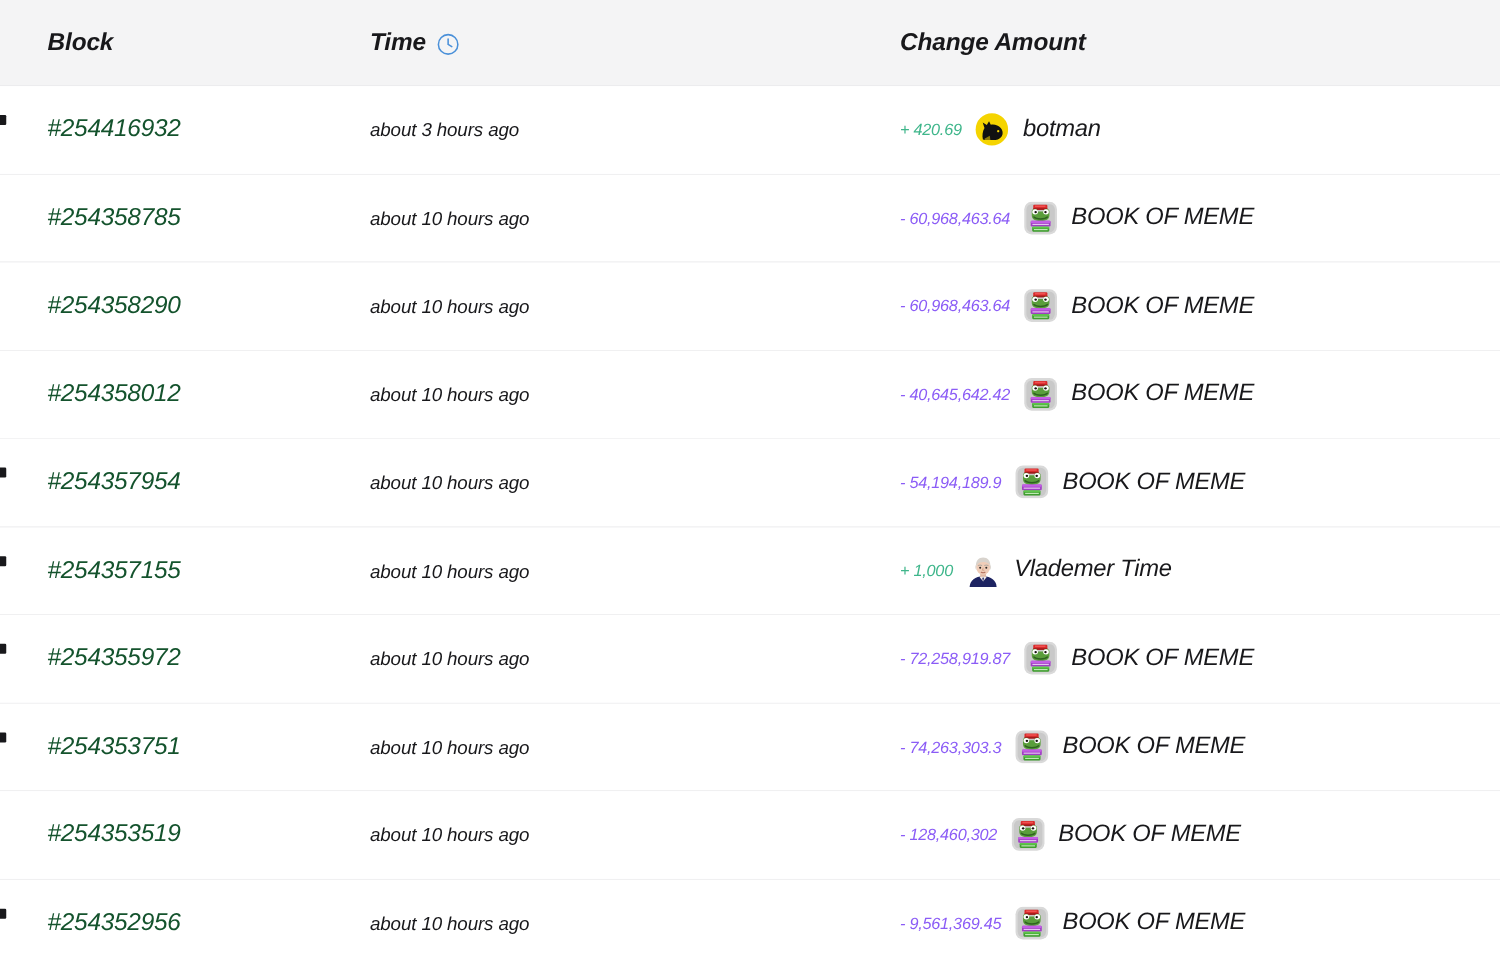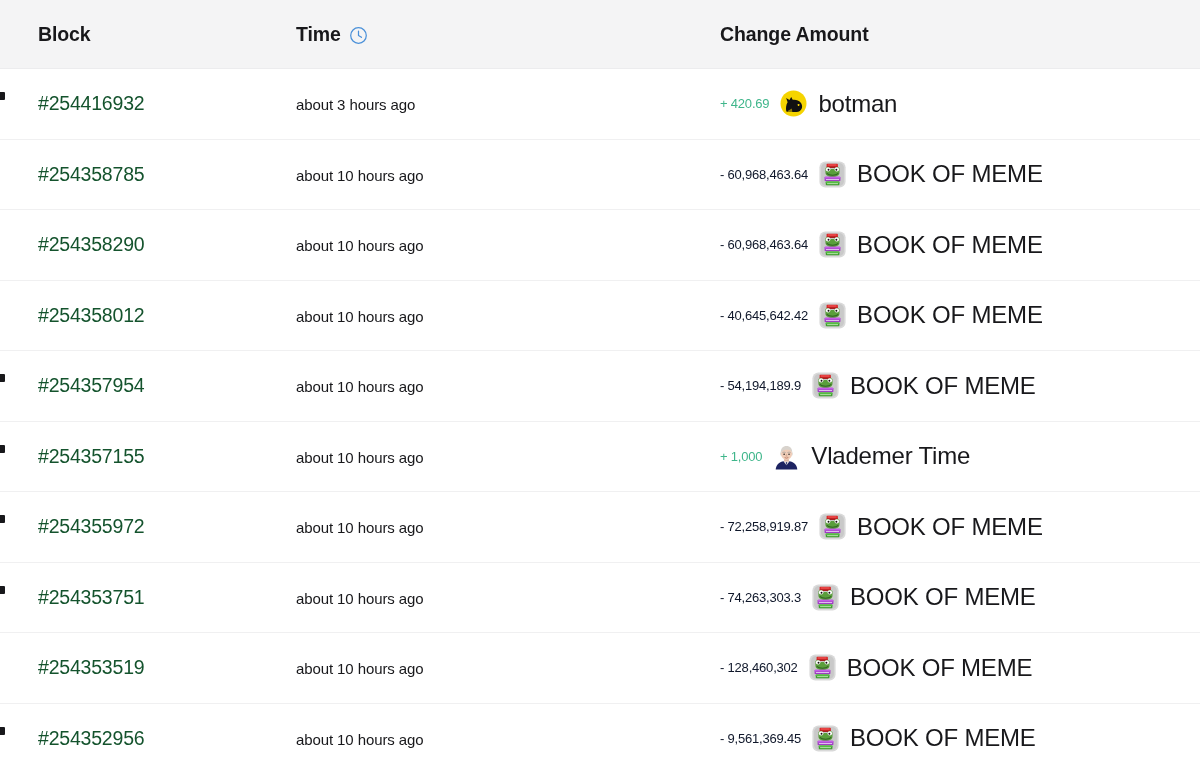--- a/index.html
+++ b/index.html
@@ -15,20 +15,21 @@
     font-family: "Liberation Sans", sans-serif;
     -webkit-font-smoothing: antialiased;
     color: #18181b;
   }
 
   .table-wrap {
     width: 1200px;
     height: 773px;
     position: relative;
     overflow: hidden;
+    font-style: italic;
   }
 
   table.txn-table {
     width: 1200px;
     border-collapse: collapse;
     table-layout: fixed;
   }
 
   
   thead tr {
@@ -112,25 +113,25 @@
   .change-inner {
     display: flex;
     align-items: center;
     gap: 11px;
   }
   .amount {
     font-size: 13px;
     letter-spacing: -0.2px;
   }
   .amount.pos { color: #3fb68b; }
-  .amount.neg { color: #0f172a; }
+  .amount.neg { color: #8b5cf6; }
 
   .token-name {
     color: #18181b;
-    font-size: 24px;
+    font-size: 19px;
     letter-spacing: -0.2px;
   }
 
   
   .icon-box {
     width: 27px;
     height: 27px;
     flex: 0 0 27px;
     display: inline-block;
     position: relative;

